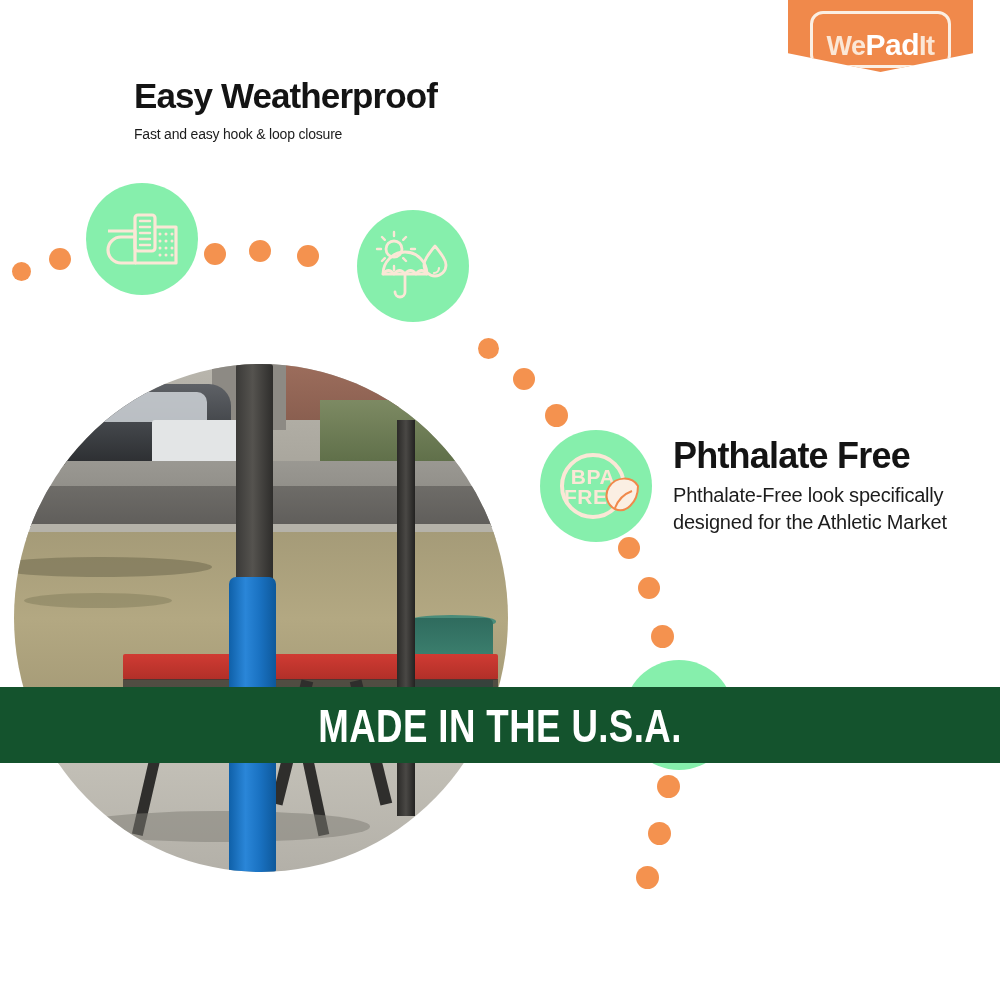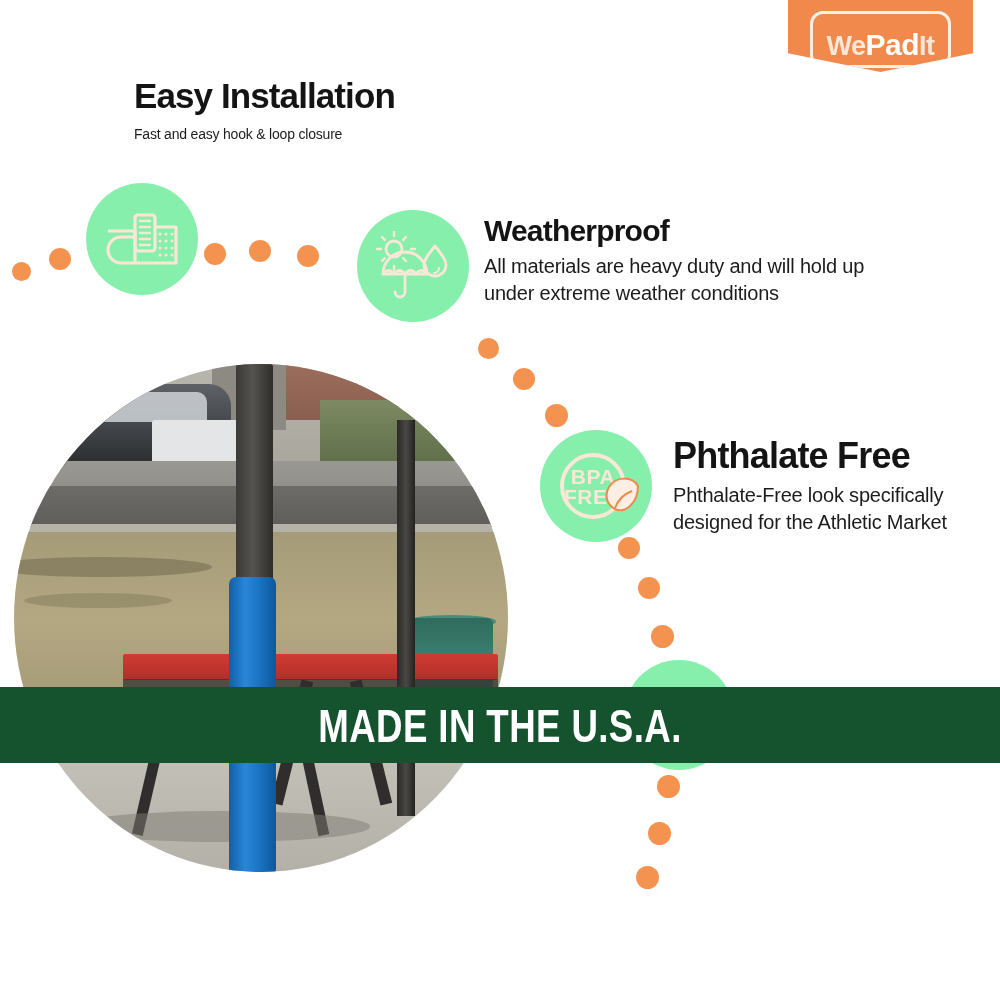--- a/index.html
+++ b/index.html
@@ -182,21 +182,21 @@
     <div class="logo-banner">
       <div class="logo-pill">
         <span class="logo-t logo-we">We</span>
         <span class="logo-t logo-pad">Pad</span>
         <span class="logo-t logo-it">It</span>
       </div>
     </div>
   </div>
 
   <div class="head-block">
-    <div class="h-title">Easy Installation</div>
+    <div class="h-title">Easy Weatherproof</div>
     <div class="h-sub">Fast and easy hook &amp; loop closure</div>
   </div>
 
   <div class="dot" style="left:12px;  top:262px; width:19px; height:19px;"></div>
   <div class="dot" style="left:49px;  top:248px; width:22px; height:22px;"></div>
   <div class="dot" style="left:204px; top:243px; width:22px; height:22px;"></div>
   <div class="dot" style="left:249px; top:240px; width:22px; height:22px;"></div>
   <div class="dot" style="left:297px; top:245px; width:22px; height:22px;"></div>
 
   <div class="dot" style="left:478px; top:338px; width:21px; height:21px;"></div>
@@ -244,24 +244,20 @@
                  M11.8 9.8 L9 7 M30.2 9.8 L33 7 M11.8 28.2 L9 31 M30.2 28.2 L33 31"></path>
       </g>
       <path d="M10 44 a22 22 0 0 1 44 0 z"></path>
       <path d="M10 44 q5.5 -7 11 0 q5.5 -7 11 0 q5.5 -7 11 0 q5.5 -7 11 0"></path>
       <path d="M32 44 v18 a5 5 0 0 1 -10 0"></path>
       <path d="M62 16 c7 9 11 14 11 19 a11 11 0 0 1 -22 0 c0 -5 4 -10 11 -19 z"></path>
       <path d="M66 38 a5 5 0 0 1 -5 5" stroke-width="2.2"></path>
     </svg>
   </div>
 
-  <div class="feat" style="left:484px; top:214px; width:420px;">
-    <div class="feat-title">Weatherproof</div>
-    <div class="feat-desc">All materials are heavy duty and will hold up under extreme weather conditions</div>
-  </div>
 
   <div class="circ" style="left:540px; top:430px; width:112px; height:112px;">
     <svg width="100" height="100" viewBox="0 0 100 100" fill="none">
       <circle cx="47" cy="50" r="31" stroke="#FBE7D6" stroke-width="4" fill="none"></circle>
       <text x="47" y="48" text-anchor="middle" fill="#FBE7D6" font-family="Liberation Sans, sans-serif" font-size="21" font-weight="bold" letter-spacing="0.5">BPA</text>
       <text x="47" y="68" text-anchor="middle" fill="#FBE7D6" font-family="Liberation Sans, sans-serif" font-size="21" font-weight="bold" letter-spacing="0.5">FREE</text>
       <path d="M92 50 c-6 -10 -22 -10 -29 1 c-5 8 -2 18 6 22 c10 5 23 -6 23 -23 z" fill="#FBEFE3" stroke="#F0894B" stroke-width="2"></path>
       <path d="M86 55 c-8 3 -14 9 -17 17" stroke="#F0894B" stroke-width="2" fill="none"></path>
     </svg>
   </div>

